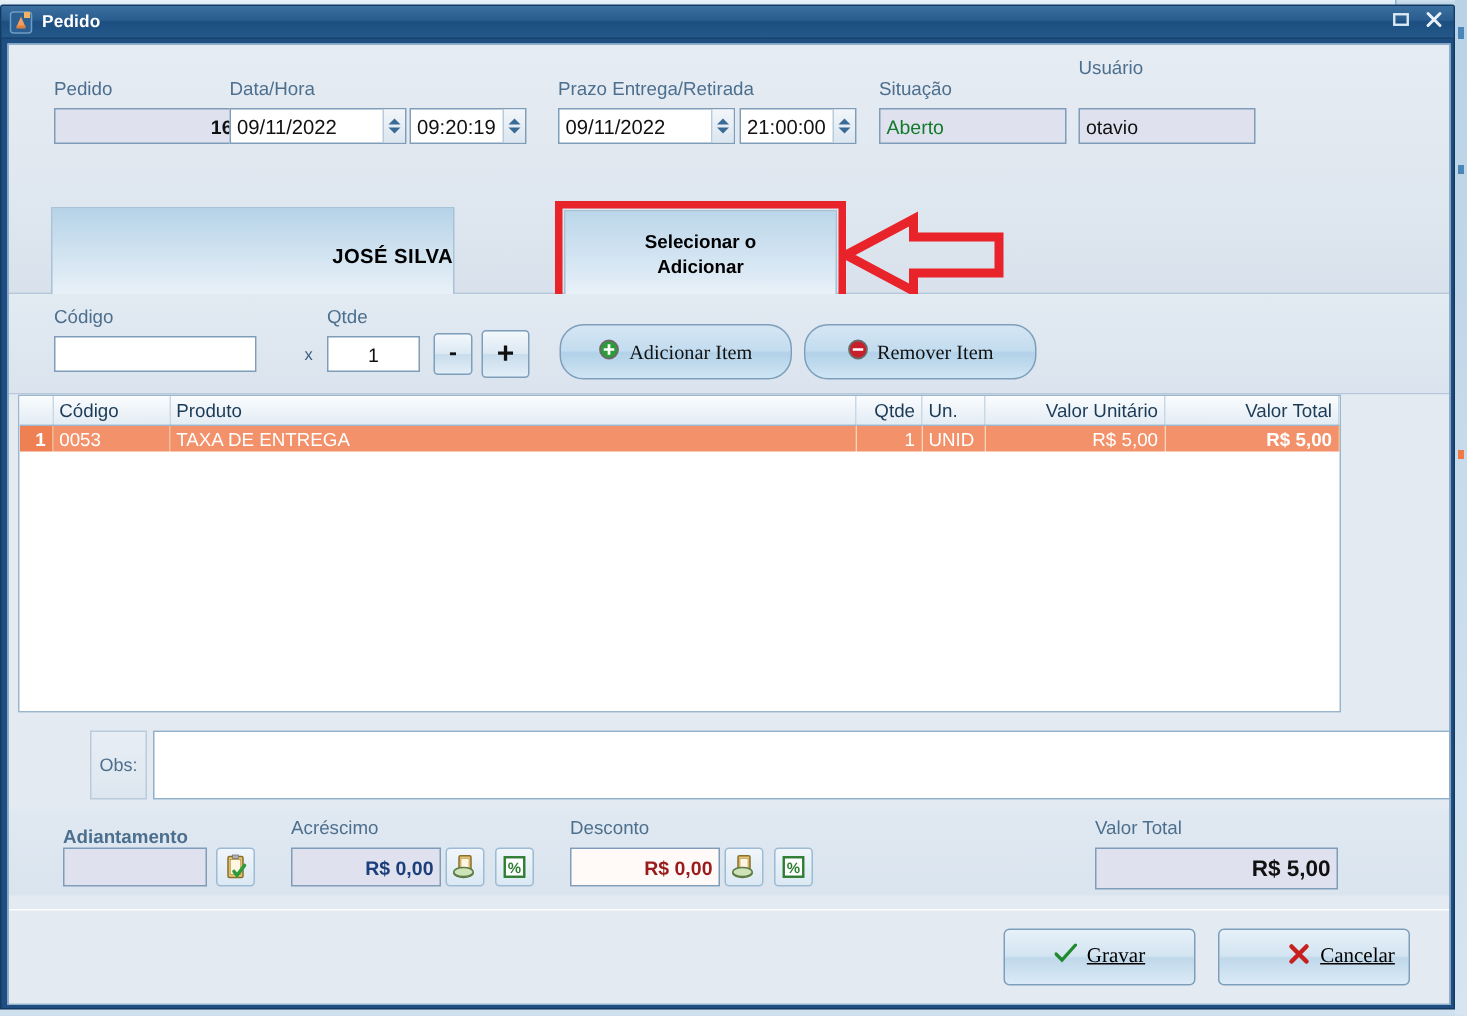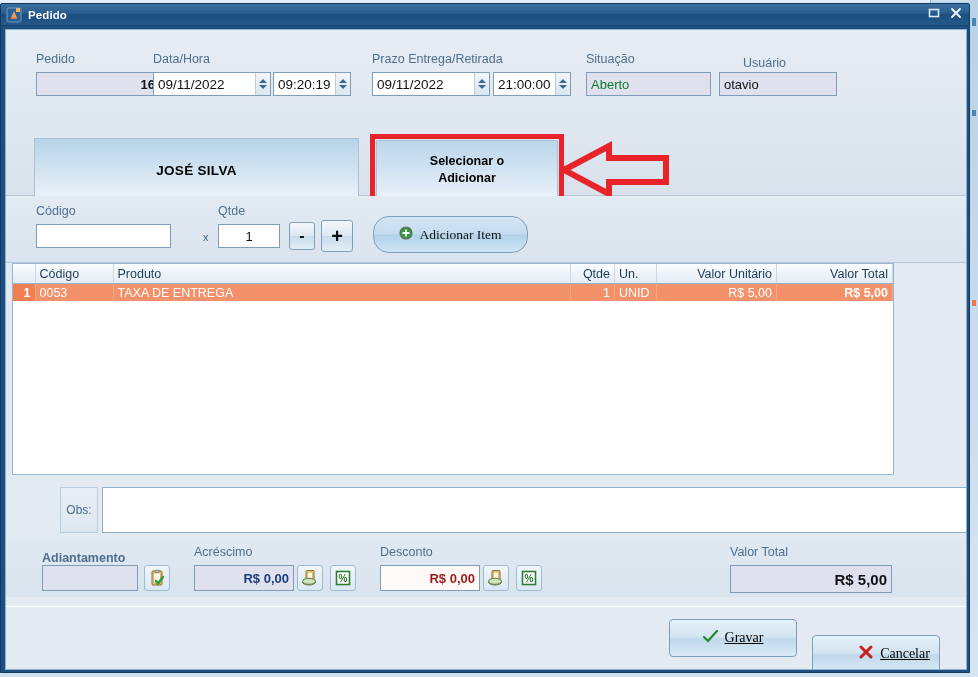--- a/index.html
+++ b/index.html
@@ -137,25 +137,25 @@
     display: block; width: 0; height: 0; margin: 1px 0;
     border-left: 4px solid transparent; border-right: 4px solid transparent;
   }
   .spin .arrows i.up { border-bottom: 4px solid #3a6a96; }
   .spin .arrows i.dn { border-top: 4px solid #3a6a96; }
 
   
   #customer-box {
     position: absolute;
     left: 28px; top: 108px;
-    width: 325px; height: 64px;
+    width: 269px; height: 64px;
     background: linear-gradient(to bottom, #b6d3e8 0%, #cfe2f0 45%, #e2edf6 80%, #eef4fa 100%);
     border: 1px solid #a8c3d8;
     box-sizing: border-box;
-    display: flex; align-items: center; justify-content: center;
+    display: flex; align-items: center; justify-content: flex-end;
     color: #000;
     font-size: 13.5px;
     font-weight: bold;
     letter-spacing: .3px;
   }
   #selecionar-btn {
     position: absolute;
     left: 370px; top: 110px;
     width: 182px; height: 60px;
     background: linear-gradient(to bottom, #bcd7ea 0%, #cfe2f1 45%, #e0ecf6 80%, #edf4fa 100%);
@@ -413,21 +413,21 @@
         <span class="val">21:00:00</span>
         <span class="arrows">
             <i class="up"></i>
             <i class="dn"></i>
           </span>
       </div>
 
       <span class="fld-label" style="left:580px; top:22px;">Situação</span>
       <div class="tbox readonly green" style="left:580px; top:42px; width:125px; height:24px;">Aberto</div>
 
-      <span class="fld-label" style="left:713px; top:26px;margin-left:24px;">Usuário</span>
+      <span class="fld-label" style="left:713px; top:8px;">Usuário</span>
       <div class="tbox readonly" style="left:713px; top:42px; width:118px; height:24px;">otavio</div>
 
       <div id="customer-box">
         <span>JOSÉ SILVA</span>
       </div>
 
       <div id="selecionar-btn">
         <span>Selecionar o</span>
         <span>Adicionar</span>
       </div>
@@ -454,20 +454,29 @@
       <div class="actbtn" style="left:367px; top:20px; width:155px; height:37px;">
         <span>
           <svg width="14" height="14" viewBox="0 0 14 14">
             <circle cx="7" cy="7" r="6" fill="#2e9b3a" stroke="#6a6a6a" stroke-width="1.2"></circle>
             <path d="M7 3.5 V10.5 M3.5 7 H10.5" stroke="#ffffff" stroke-width="1.8"></path>
           </svg>
         </span>
         <span>Adicionar Item</span>
       </div>
 
+      <div class="actbtn" style="left:530px; top:20px; width:155px; height:37px;">
+        <span>
+          <svg width="14" height="14" viewBox="0 0 14 14">
+            <circle cx="7" cy="7" r="6" fill="#c8202a" stroke="#6a6a6a" stroke-width="1.2"></circle>
+            <path d="M3.5 7 H10.5" stroke="#ffffff" stroke-width="1.8"></path>
+          </svg>
+        </span>
+        <span>Remover Item</span>
+      </div>
     </div>
 
     <div id="grid-area">
       <div id="grid-wrap">
         <table class="grid">
           <colgroup>
             <col style="width:22px">
               <col style="width:78px">
               <col>
             <col style="width:44px">
@@ -572,21 +581,21 @@
 
     <div id="footer">
       <div class="footbtn" style="left:663px; top:12px;">
         <span>
           <svg width="15" height="13" viewBox="0 0 15 13">
             <path d="M1 7 L5 11 L14 1" stroke="#1f8a2e" stroke-width="2.2" fill="none" stroke-linecap="round"></path>
           </svg>
         </span>
         <span class="lbl">Gravar</span>
       </div>
-      <div class="footbtn" style="left:806px; top:28px;padding-left:37px;">
+      <div class="footbtn" style="left:806px; top:12px;padding-left:37px;">
         <span>
           <svg width="14" height="14" viewBox="0 0 14 14">
             <path d="M2 2 L12 12 M12 2 L2 12" stroke="#c81f1f" stroke-width="3" stroke-linecap="round"></path>
           </svg>
         </span>
         <span class="lbl">Cancelar</span>
       </div>
     </div>
 
   </div>

